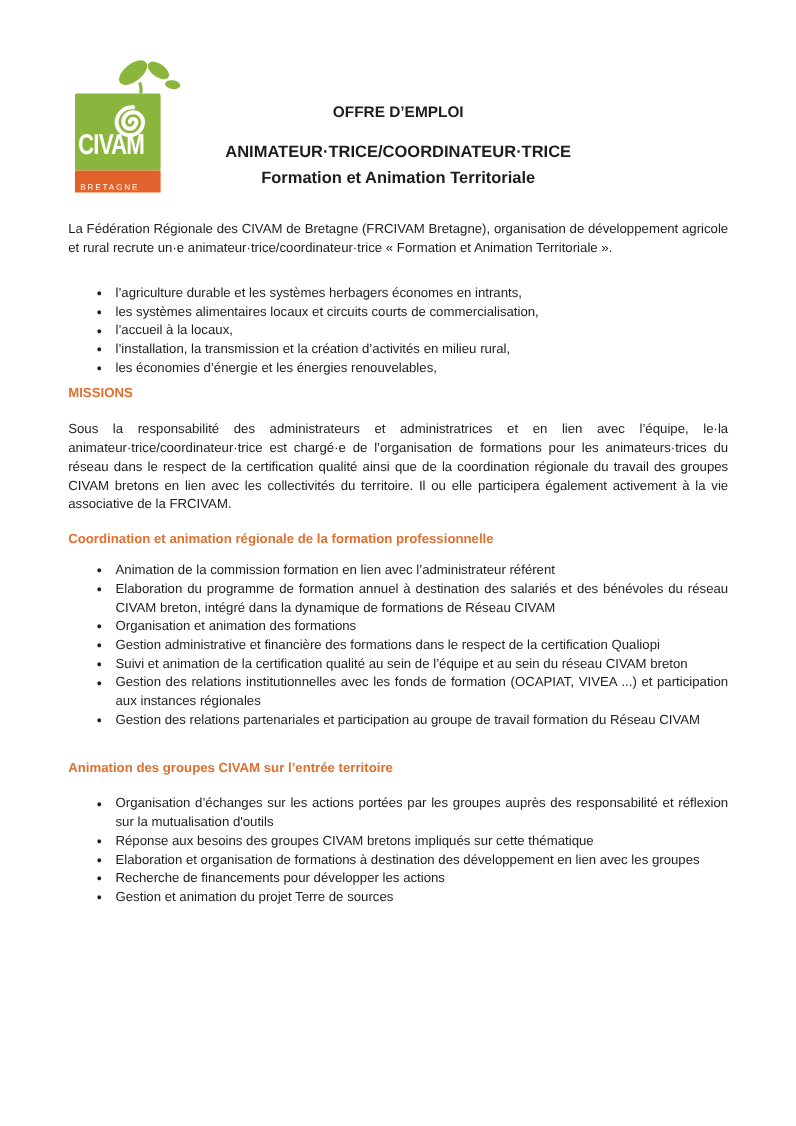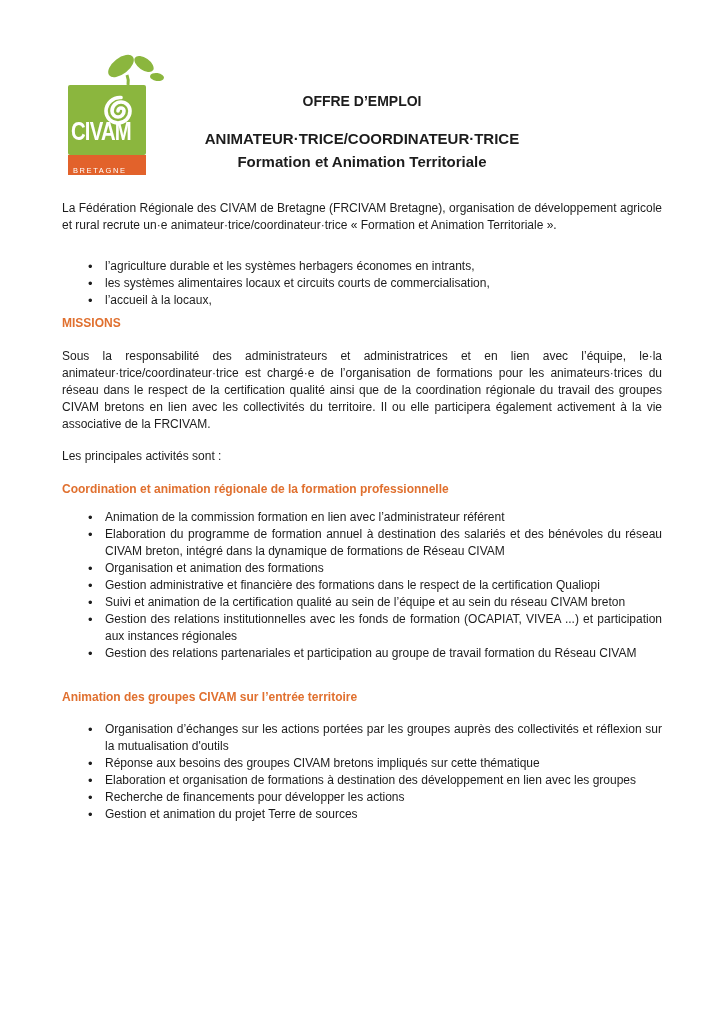--- a/index.html
+++ b/index.html
@@ -99,43 +99,44 @@
   </div>
 
   <div class="content">
 
     <p class="intro-p1">La Fédération Régionale des CIVAM de Bretagne (FRCIVAM Bretagne), organisation de développement agricole et rural recrute un·e animateur·trice/coordinateur·trice « Formation et Animation Territoriale ».</p>
 
     <ul class="intro-list">
       <li>l’agriculture durable et les systèmes herbagers économes en intrants,</li>
       <li>les systèmes alimentaires locaux et circuits courts de commercialisation,</li>
       <li>l’accueil à la locaux,</li>
+      <li>l’installation, la transmission et la création d’activités en milieu rural,</li>
+      <li>les économies d’énergie et les énergies renouvelables,</li>
     </ul>
 
     <h2 class="missions-heading">MISSIONS</h2>
     <p class="missions-body">Sous la responsabilité des administrateurs et administratrices et en lien avec l’équipe, le·la animateur·trice/coordinateur·trice est chargé·e de l’organisation de formations pour les animateurs·trices du réseau dans le respect de la certification qualité ainsi que de la coordination régionale du travail des groupes CIVAM bretons en lien avec les collectivités du territoire. Il ou elle participera également activement à la vie associative de la FRCIVAM.</p>
-    <p class="activities-intro">Les principales activités sont :</p>
 
     <section>
       <h2 class="s0-heading">Coordination et animation régionale de la formation professionnelle</h2>
       <ul>
         <li>Animation de la commission formation en lien avec l’administrateur référent</li>
         <li>Elaboration du programme de formation annuel à destination des salariés et des bénévoles du réseau CIVAM breton,  intégré dans la dynamique de formations de Réseau CIVAM</li>
         <li>Organisation et animation des formations</li>
         <li>Gestion administrative et financière des formations dans le respect de la certification Qualiopi</li>
         <li>Suivi et animation de la certification qualité au sein de l’équipe et au sein du réseau CIVAM breton</li>
         <li>Gestion des relations institutionnelles avec les fonds de formation (OCAPIAT, VIVEA ...) et participation aux instances régionales</li>
         <li>Gestion des relations partenariales et participation au groupe de travail formation du Réseau CIVAM</li>
       </ul>
     </section>
 
     <section>
       <h2 class="s1-heading">Animation des groupes CIVAM sur l’entrée territoire</h2>
       <ul>
-        <li>Organisation d’échanges sur les actions portées par les groupes auprès des collectivités et réflexion sur la mutualisation d'outils</li>
+        <li>Organisation d’échanges sur les actions portées par les groupes auprès des responsabilité et réflexion sur la mutualisation d'outils</li>
         <li>Réponse aux besoins des groupes CIVAM bretons impliqués sur cette thématique</li>
         <li>Elaboration et organisation de formations à destination des développement en lien avec les groupes</li>
         <li>Recherche de financements pour développer les actions</li>
         <li>Gestion et animation du projet Terre de sources</li>
       </ul>
     </section>
 
   </div>
 </div>
 

